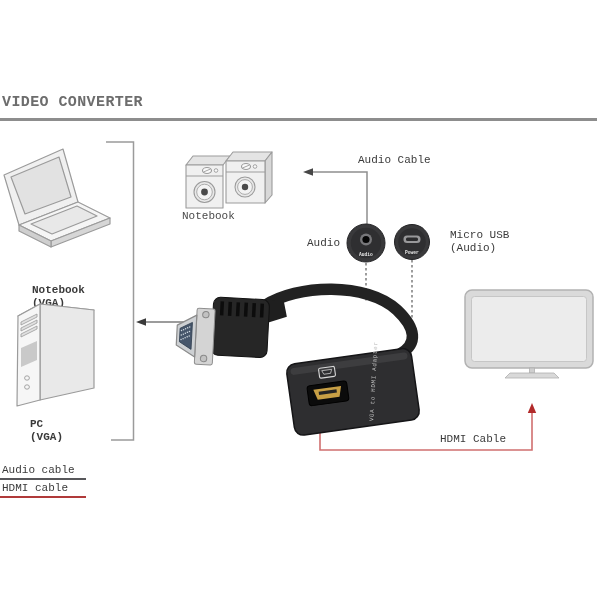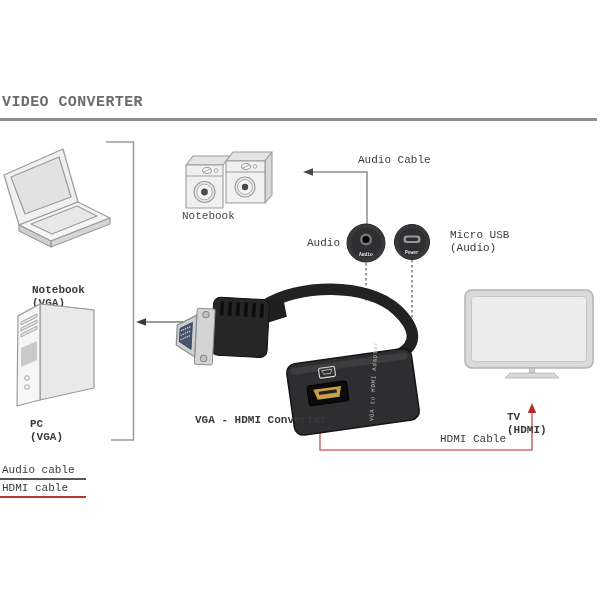--- a/index.html
+++ b/index.html
@@ -178,33 +178,28 @@
       <path d="M153,84.7 h10 l-1.6,3.8 h-6.8 Z" fill="none" stroke="#d9d9d9" stroke-width="0.7"></path>
       <g>
         <rect x="136" y="98" width="40" height="20" rx="3" fill="#0b0b0b" stroke="#000000"></rect>
         <path d="M142,102.5 L170,102.5 L167,113 L145,113 Z" fill="#c79f45"></path>
         <rect x="147" y="105" width="18" height="3.5" fill="#232323"></rect>
       </g>
       <text transform="translate(197,142) rotate(-79)" font-size="6" letter-spacing="0.6" fill="#bfbfbf">VGA to HDMI Adapter</text>
     </g>
   </svg>
   <div class="abs lbl bold center" style="left:175px;top:386px;width:150px">
-    <div>VGA - HDMI Converter</div>
   </div>
 
   <svg class="abs" style="left:462px;top:286px" width="136" height="98" viewBox="0 0 136 98">
     <rect x="3" y="4" width="128" height="78" rx="7" fill="#dadada" stroke="#b2b2b2" stroke-width="1.5"></rect>
     <rect x="9.5" y="10.5" width="115" height="65" rx="3" fill="#ececec" stroke="#c6c6c6"></rect>
     <rect x="67.5" y="82" width="5" height="5" fill="#cfcfcf" stroke="#b0b0b0" stroke-width="0.8"></rect>
     <polygon points="48,87 92,87 97,92 43,92" fill="#d9d9d9" stroke="#b0b0b0" stroke-width="0.8"></polygon>
   </svg>
-  <div class="abs lbl bold center" style="left:487px;top:383px;width:90px">
-    <div>TV</div>
-    <div>(HDMI)</div>
-  </div>
   <div class="abs lbl" style="left:440px;top:433px">HDMI Cable</div>
 
   <div class="abs" style="left:0;top:464px">
     <div class="legend-text" style="padding-left:2px">Audio cable</div>
     <div class="legend-line audio" style="margin-top:2px"></div>
     <div class="legend-text" style="padding-left:2px;margin-top:2px">HDMI cable</div>
     <div class="legend-line hdmi" style="margin-top:2px"></div>
   </div>
 
 </div>

